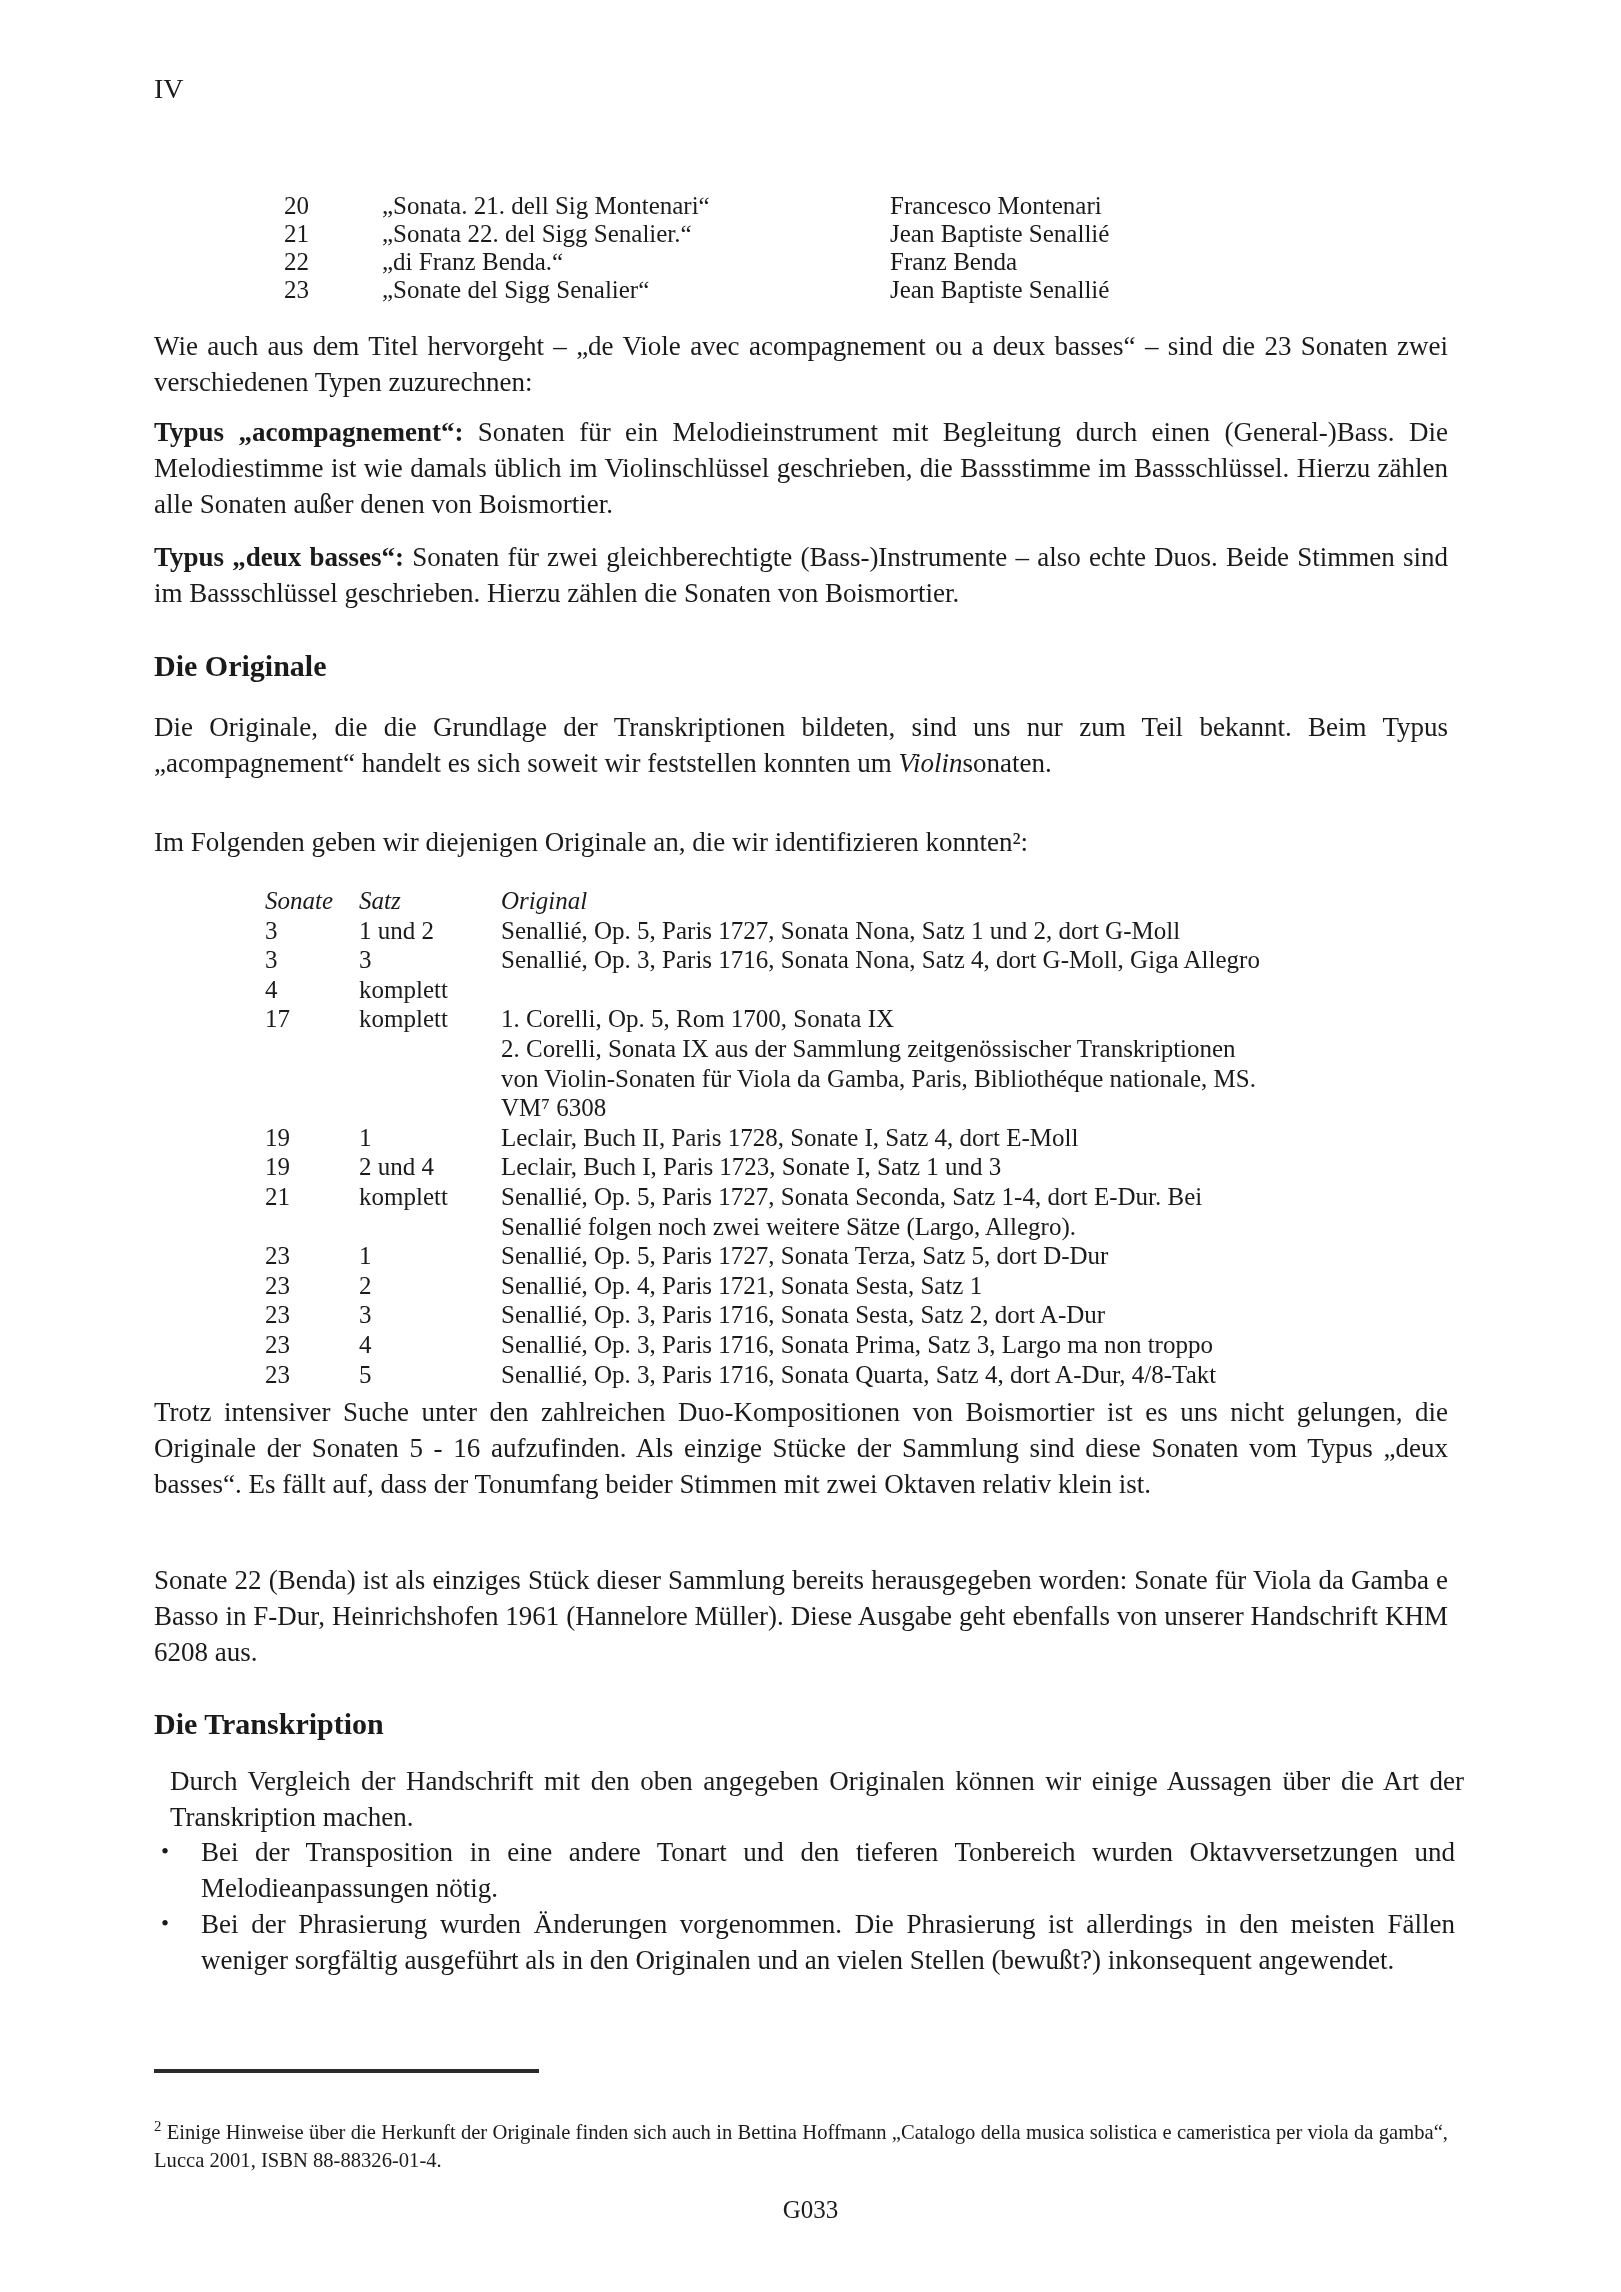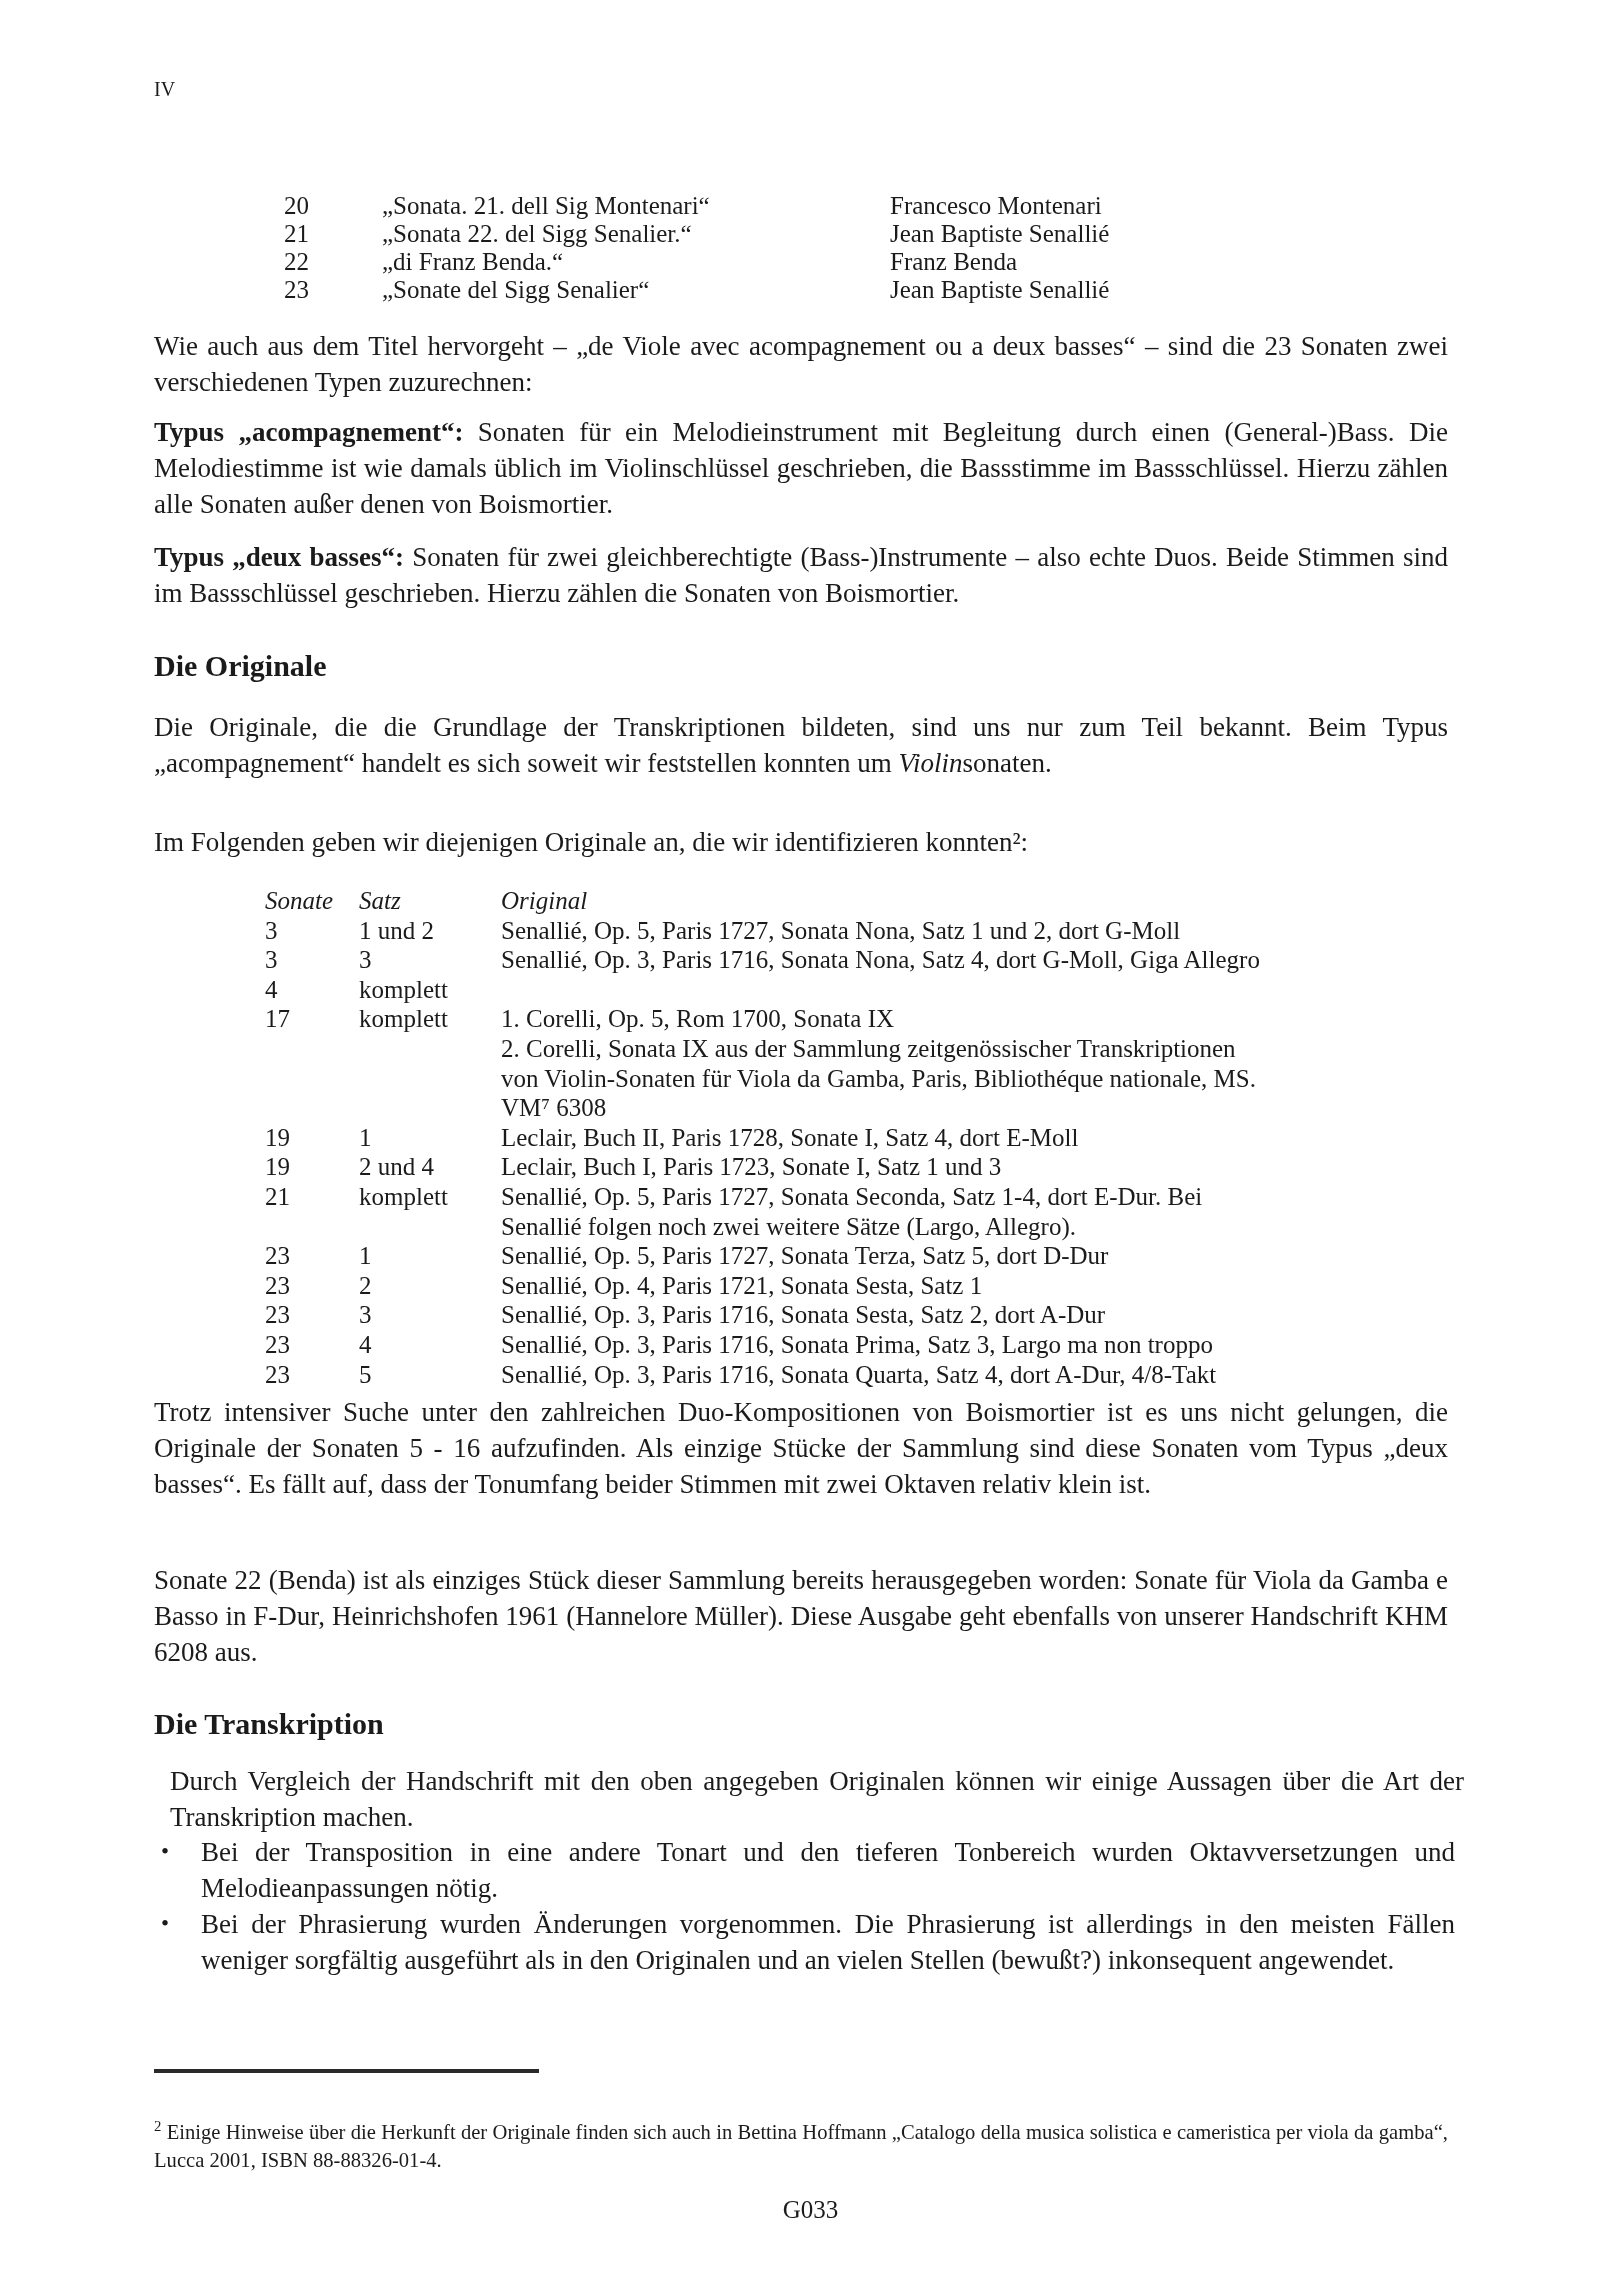--- a/index.html
+++ b/index.html
@@ -11,21 +11,21 @@
     margin: 0 auto;
     background: #ffffff;
     font-family: "Liberation Serif", "DejaVu Serif", serif;
     color: #1b1b1b;
     overflow: hidden;
   }
   .abs { position: absolute; }
 
   .page-number {
     left: 154px; top: 72px;
-    font-size: 20px; line-height: 34px;
+    font-size: 28px; line-height: 34px;
   }
 
   
   .t1 {
     left: 284px; top: 192px;
     font-size: 25px; line-height: 28px;
     width: 1164px;
   }
   .t1-row { display: grid; grid-template-columns: 98px 508px auto; }
 

